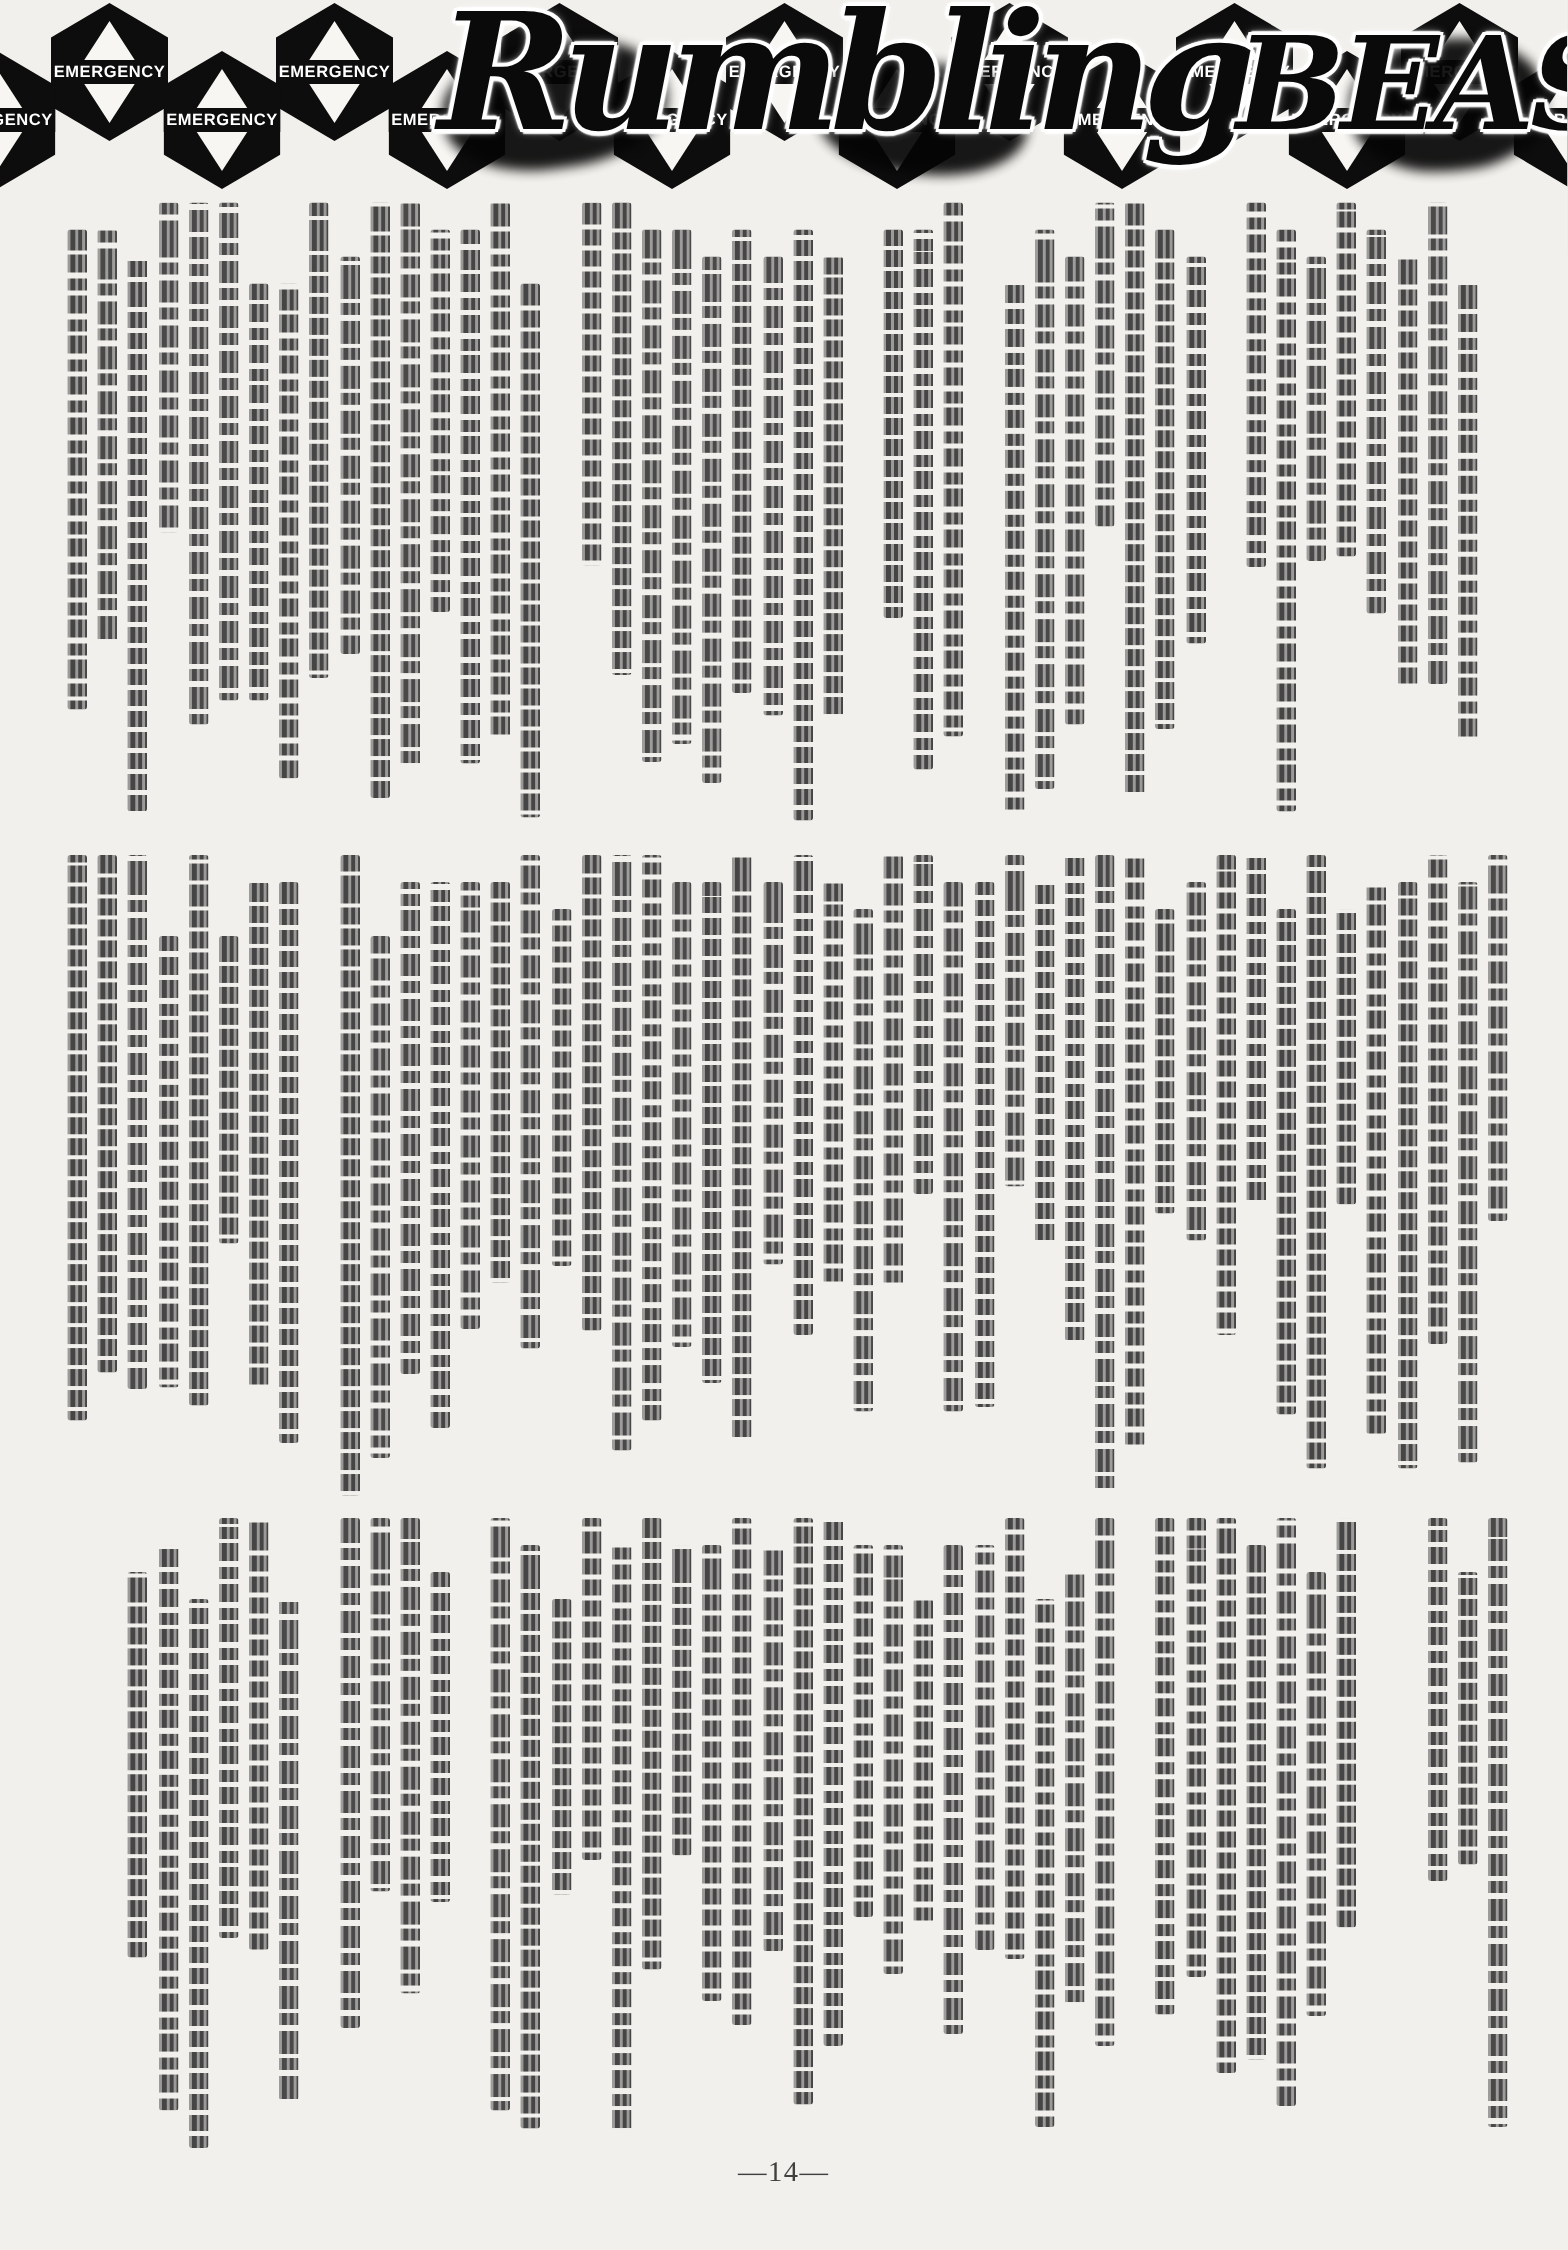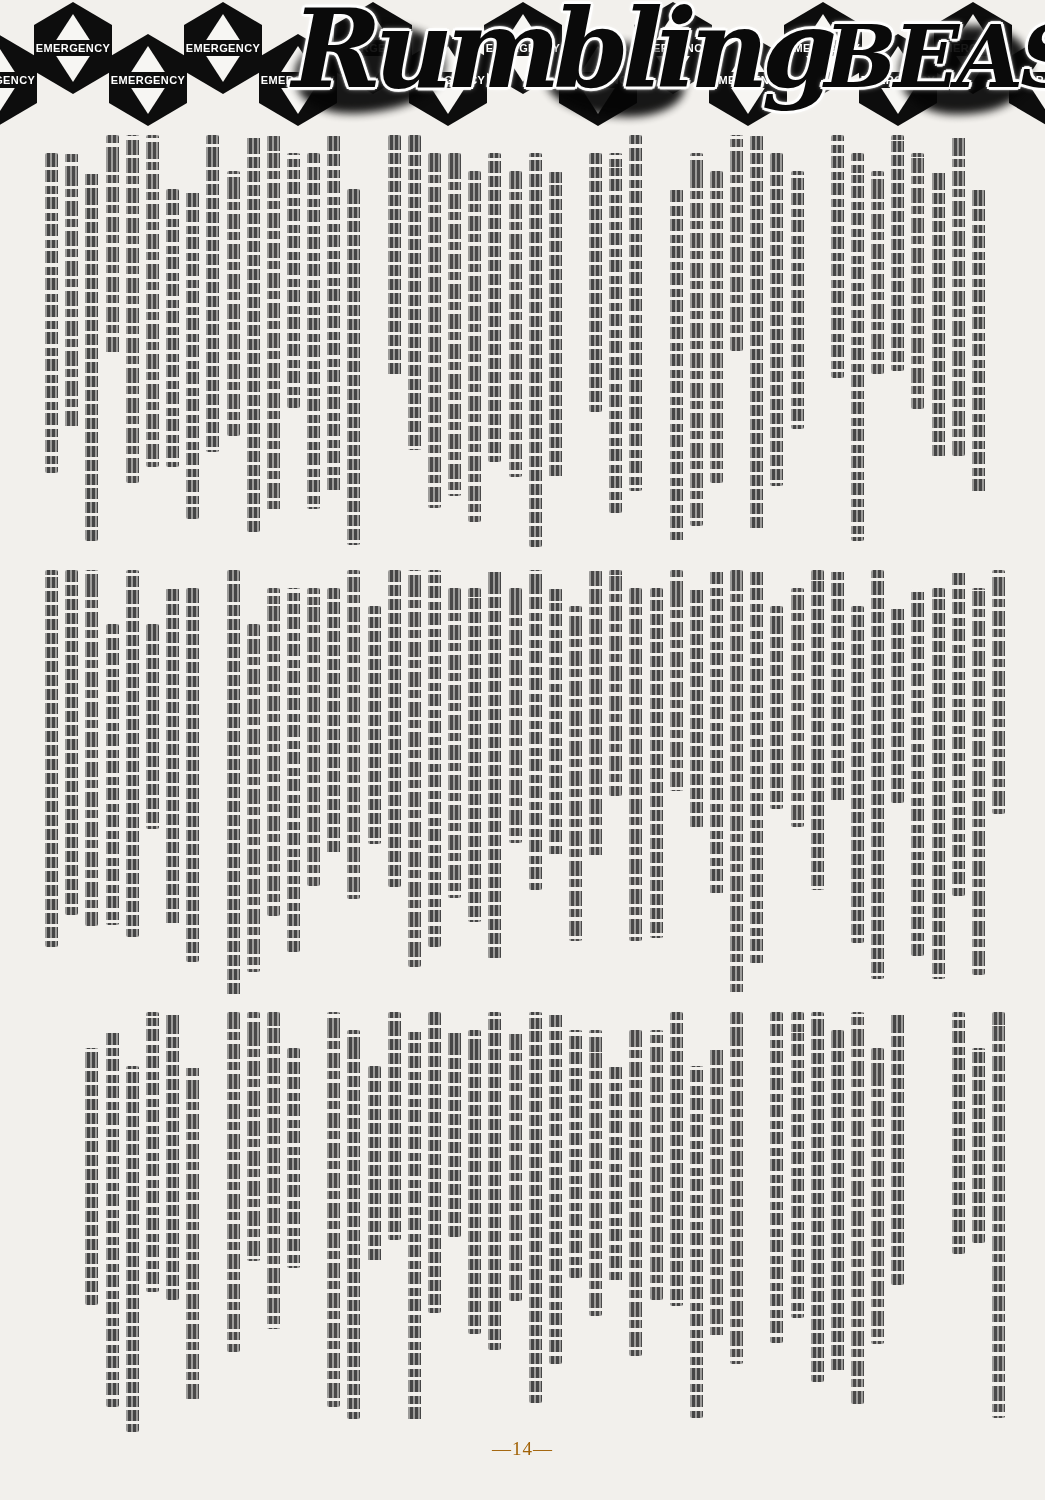--- a/index.html
+++ b/index.html
@@ -66,21 +66,21 @@
     filter:blur(0.35px);opacity:0.88;
   }
 
   
   .footer{
     position:absolute;left:0;top:1438px;width:1045px;
     text-align:center;
   }
   .footer span{
     font-family:"Liberation Serif", serif;
-    font-size:19px;color:#a16207;letter-spacing:1px;
+    font-size:19px;color:#404040;letter-spacing:1px;
   }
 </style>
 </head>
 <body>
 
 <div class="page">
 
   <div class="banner">
     <div id="hex-layer">
         <div class="hex" style="left: 34px; top: 2px;">

